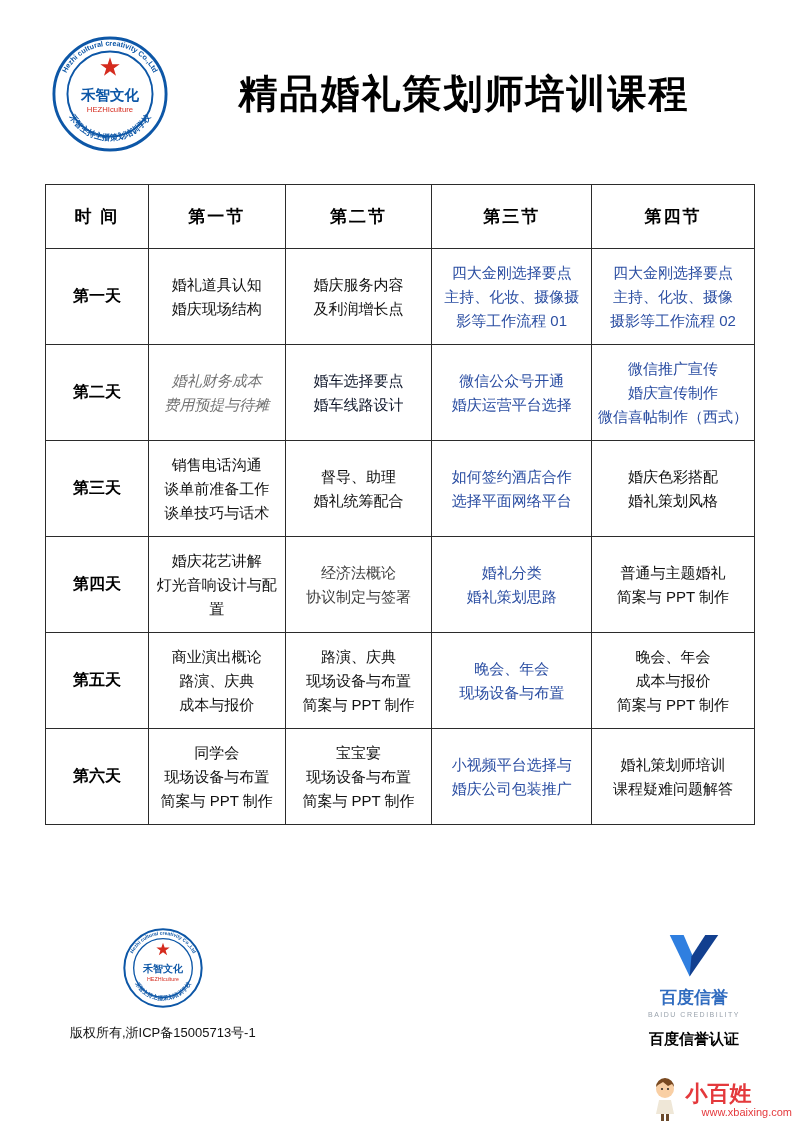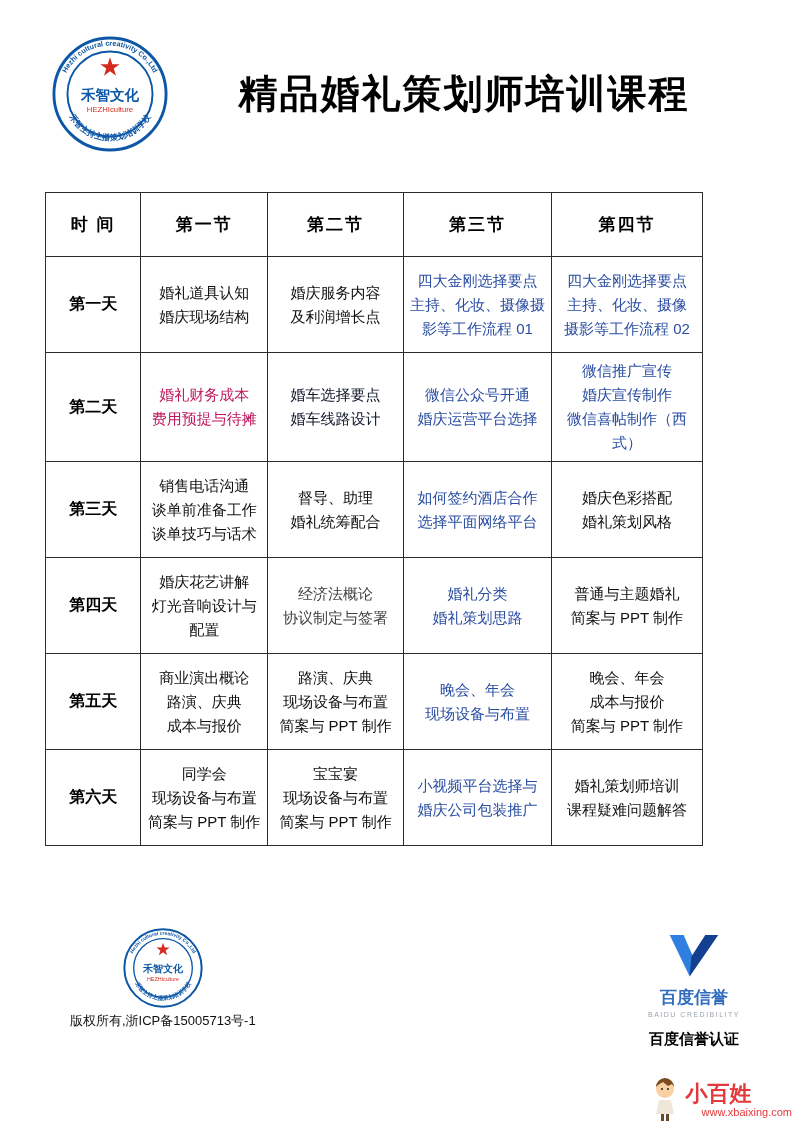--- a/index.html
+++ b/index.html
@@ -27,22 +27,22 @@
     font-size: 39px;
     font-weight: 900;
     color: #000000;
     letter-spacing: 2px;
   }
 
   
   .course-table {
     position: absolute;
     left: 45px;
-    top: 192px;
-    width: 658px;
+    top: 184px;
+    width: 710px;
     border-collapse: collapse;
     table-layout: fixed;
   }
   .course-table th, .course-table td {
     border: 1px solid #2b2b2b;
     text-align: center;
     vertical-align: middle;
   }
   .course-table thead th {
     height: 64px;
@@ -65,21 +65,21 @@
     position: absolute;
     top: 928px;
     left: 0; right: 0;
     display: flex;
     justify-content: space-between;
     align-items: flex-start;
     padding: 0 60px 0 70px;
   }
   .footer-col { text-align: center; }
   .footer-logo { width: 80px; height: 80px; }
-  .copyright-text { font-size: 13px; color: #111; }
+  .copyright-text { margin-top: 12px; font-size: 13px; color: #111; }
   .police-badge { width: 74px; height: 80px; }
   .police-text { margin-top: 12px; font-size: 16px; font-weight: bold; color: #000; }
   .baidu-v { width: 56px; height: 52px; }
   .baidu-cn { font-size: 17px; font-weight: bold; color: #2f6bbf; margin-top: 2px; }
   .baidu-en { font-size: 7px; letter-spacing: 1.5px; color: #9aa3ad; margin-top: 2px; }
   .baidu-cert { font-size: 15px; font-weight: bold; color: #000; margin-top: 12px; }
 
   
   .watermark {
     position: absolute;
@@ -154,21 +154,21 @@
             <div>影等工作流程 01</div>
           </td>
           <td style="color: rgb(43, 78, 162);">
             <div>四大金刚选择要点</div>
             <div>主持、化妆、摄像</div>
             <div>摄影等工作流程 02</div>
           </td>
         </tr>
         <tr>
           <th class="time-cell">第二天</th>
-          <td style="color: #be185d;">
+          <td style="color: #737373; font-style: italic;">
             <div>婚礼财务成本</div>
             <div>费用预提与待摊</div>
           </td>
           <td style="color: #0f172a;">
             <div>婚车选择要点</div>
             <div>婚车线路设计</div>
           </td>
           <td style="color: rgb(43, 78, 162);">
             <div>微信公众号开通</div>
             <div>婚庆运营平台选择</div>

